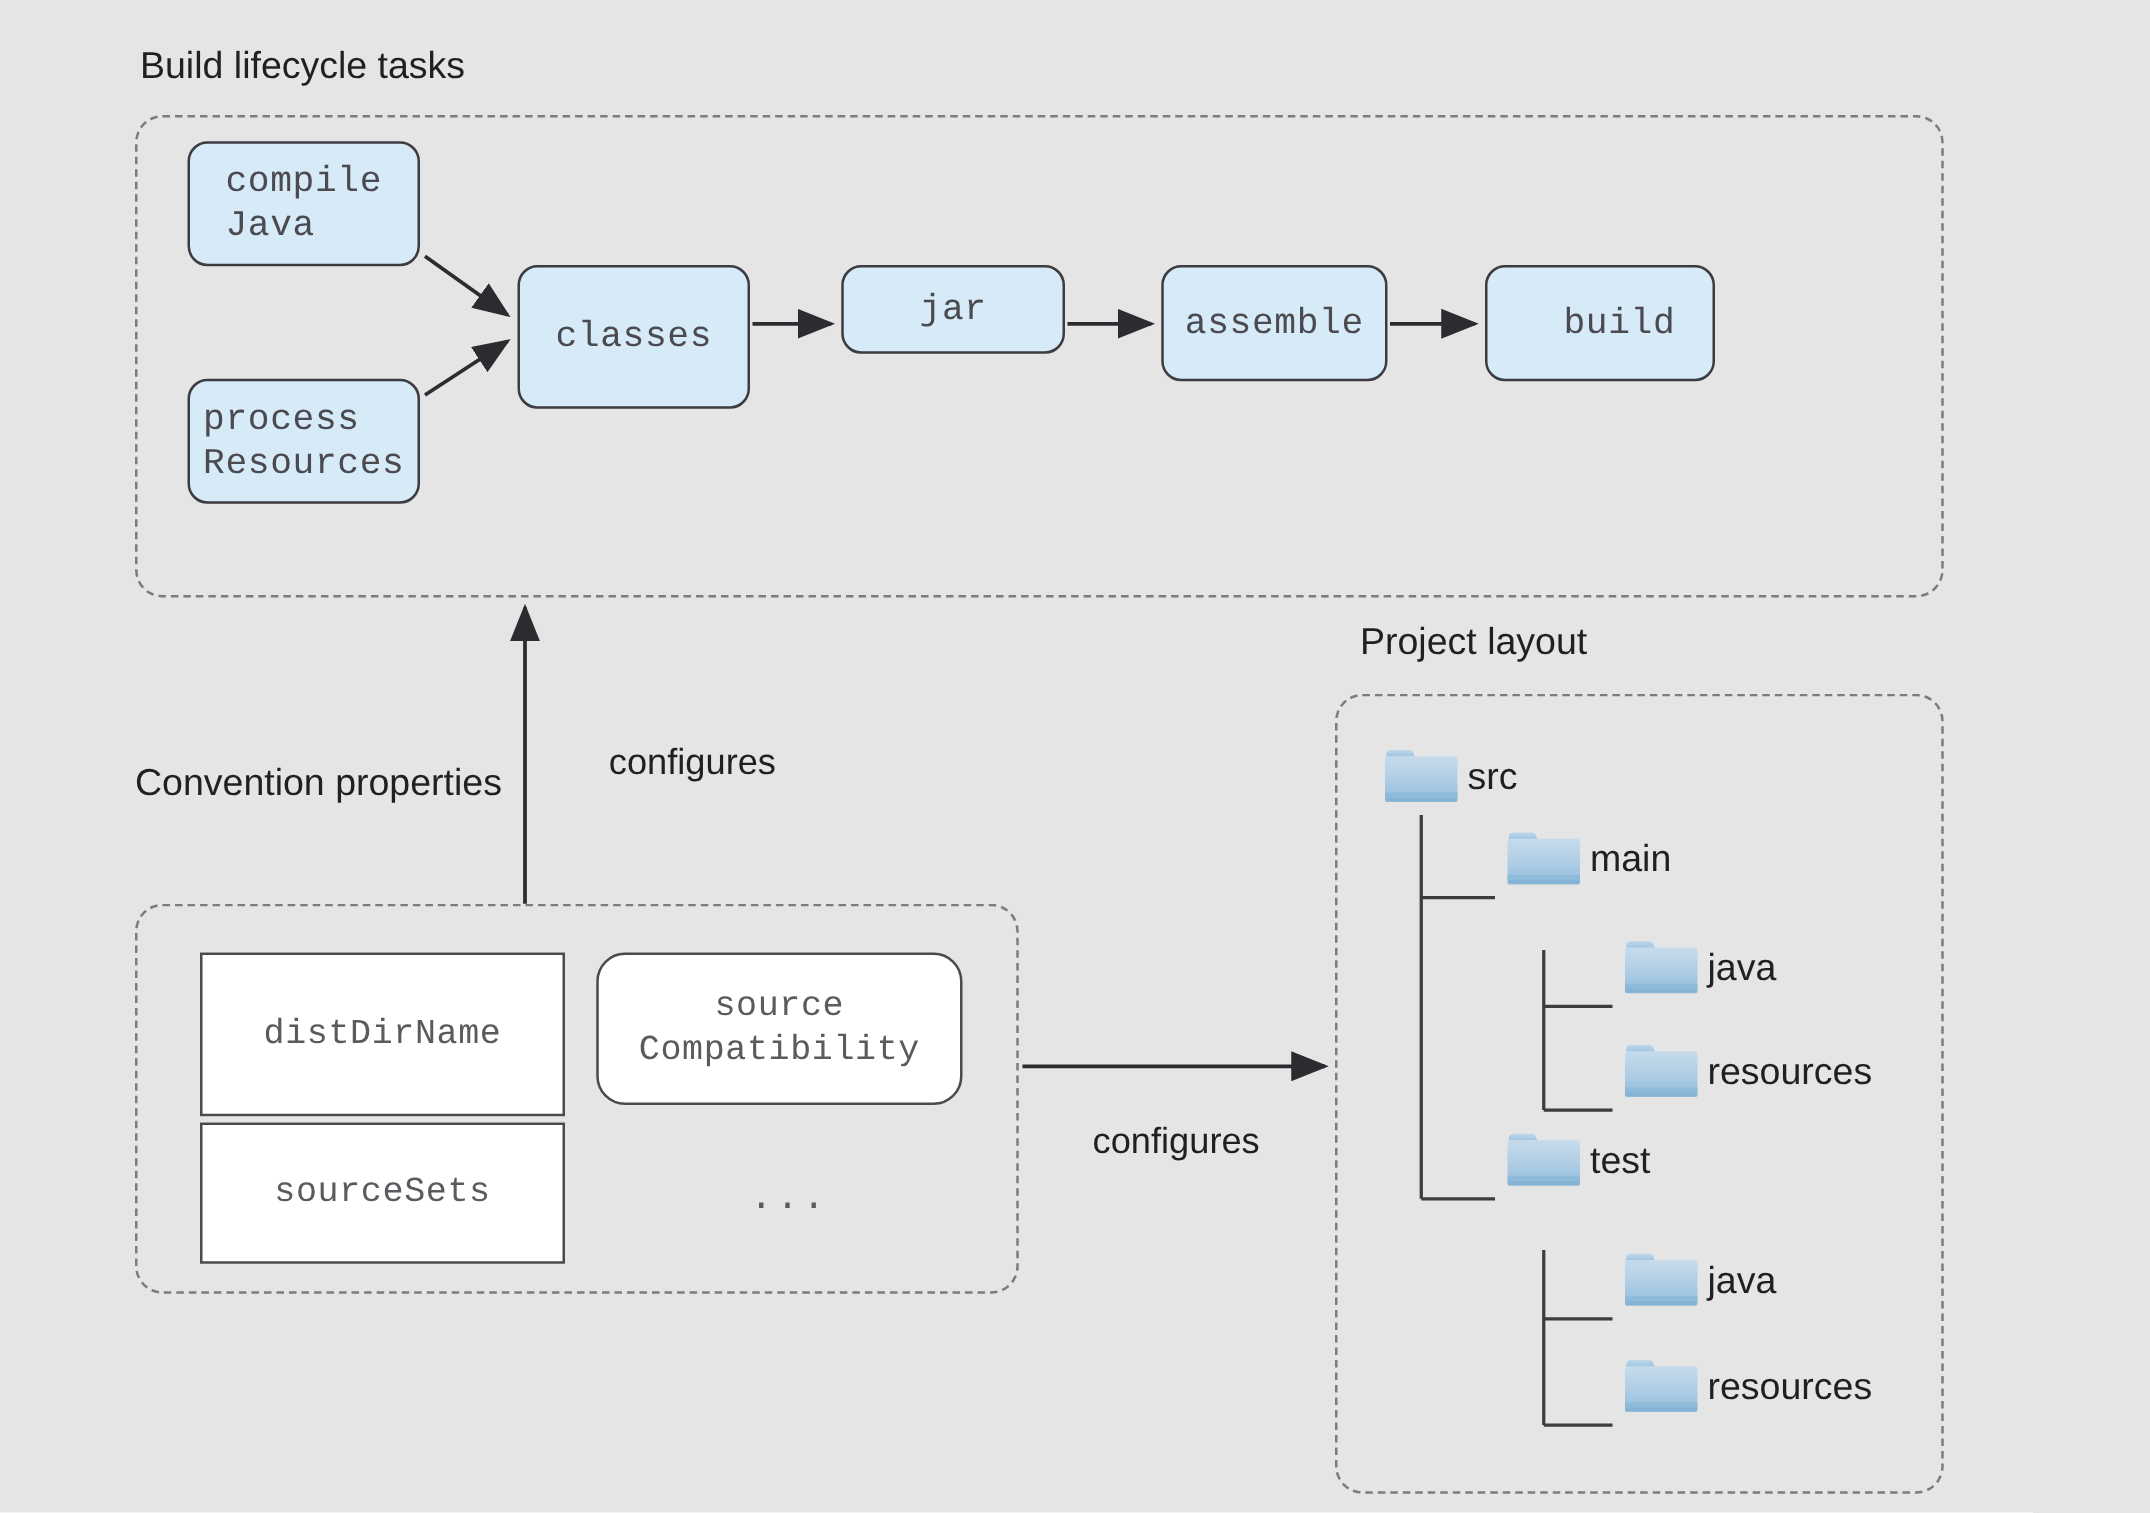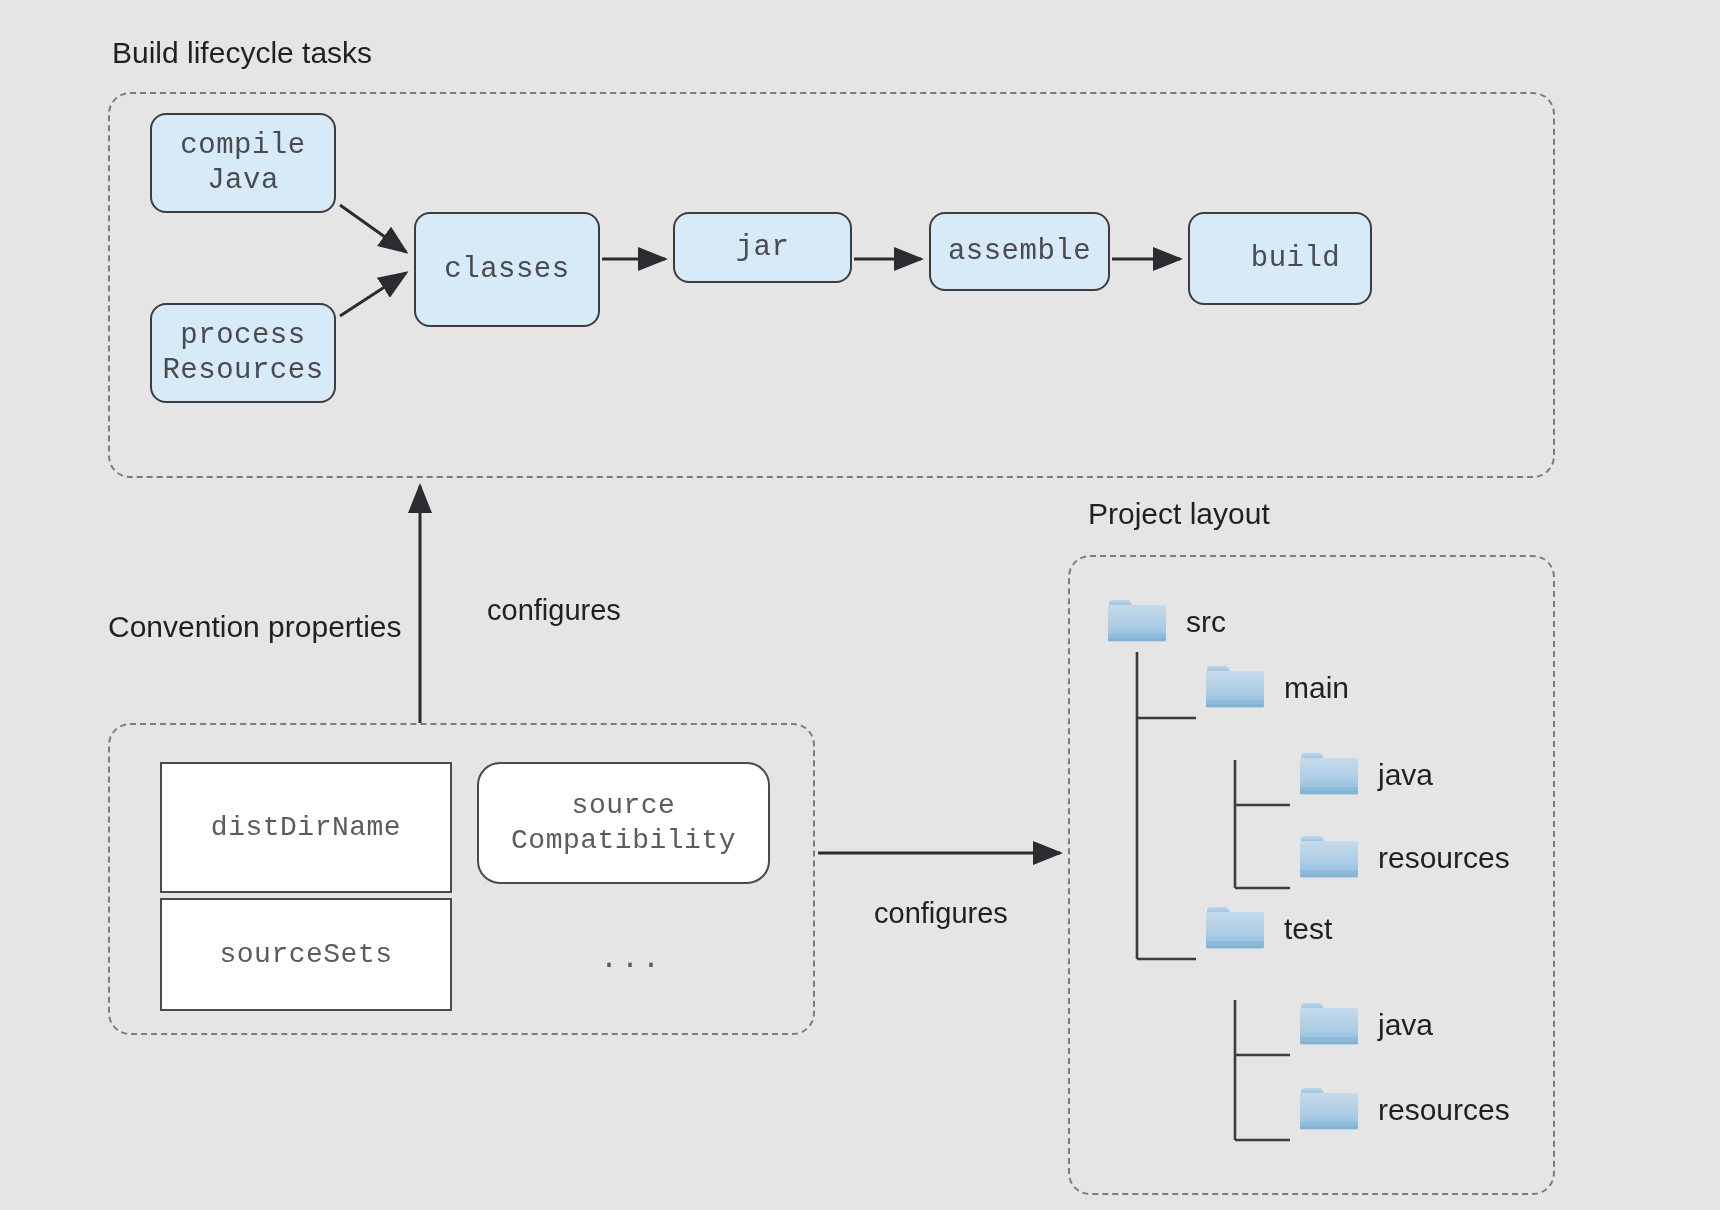--- a/index.html
+++ b/index.html
@@ -35,21 +35,21 @@
   
   .task-box {
     position: absolute;
     box-sizing: border-box;
     background: #d6eaf8;
     border: 2.2px solid #3c3c41;
     border-radius: 16px;
     display: flex;
     align-items: center;
     justify-content: center;
-    text-align: center;
+    text-align: left;
     font-family: "Liberation Mono", monospace;
     font-size: 29px;
     color: #4a4a4f;
     line-height: 1.22;
     white-space: pre-line;
     letter-spacing: 0.5px;
   }
   
   .prop-box {
     position: absolute;
@@ -100,21 +100,21 @@
   .folder-icon {
     position: relative;
     width: 62px;
     height: 50px;
     flex: none;
   }
   .folder-label {
     font-family: "Liberation Sans", sans-serif;
     font-size: 30px;
     color: #231f20;
-    margin-left: 18px;
+    margin-left: 6px;
     white-space: nowrap;
     line-height: 1;
   }
 </style>
 </head>
 <body>
 
 <div id="canvas">
 
   <div class="section-caption" style="left:112px; top:38px;">Build lifecycle tasks</div>
@@ -124,21 +124,21 @@
   <div class="task-box" style="left:150px; top:113px; width:186px; height:100px;">compile
 Java</div>
 
   <div class="task-box" style="left:150px; top:303px; width:186px; height:100px;">process
 Resources</div>
 
   <div class="task-box" style="left:414px; top:212px; width:186px; height:115px;">classes</div>
 
   <div class="task-box" style="left:673px; top:212px; width:179px; height:71px;">jar</div>
 
-  <div class="task-box" style="left:929px; top:212px; width:181px; height:79px;">assemble</div>
+  <div class="task-box" style="left:929px; top:212px; width:181px; height:93px;">assemble</div>
 
   <div class="task-box" style="left:1188px; top:212px; width:184px; height:93px;padding-left:31px;">build</div>
 
   <div class="section-caption" style="left:108px; top:612px;">Convention properties</div>
 
   <div class="group-box" style="left:108px; top:723px; width:707px; height:312px;"></div>
 
   <div class="prop-box" style="left:160px; top:762px; width:292px; height:131px;">distDirName</div>
 
   <div class="prop-box" style="left:477px; top:762px; width:293px; height:122px;border-radius:23px;">source

